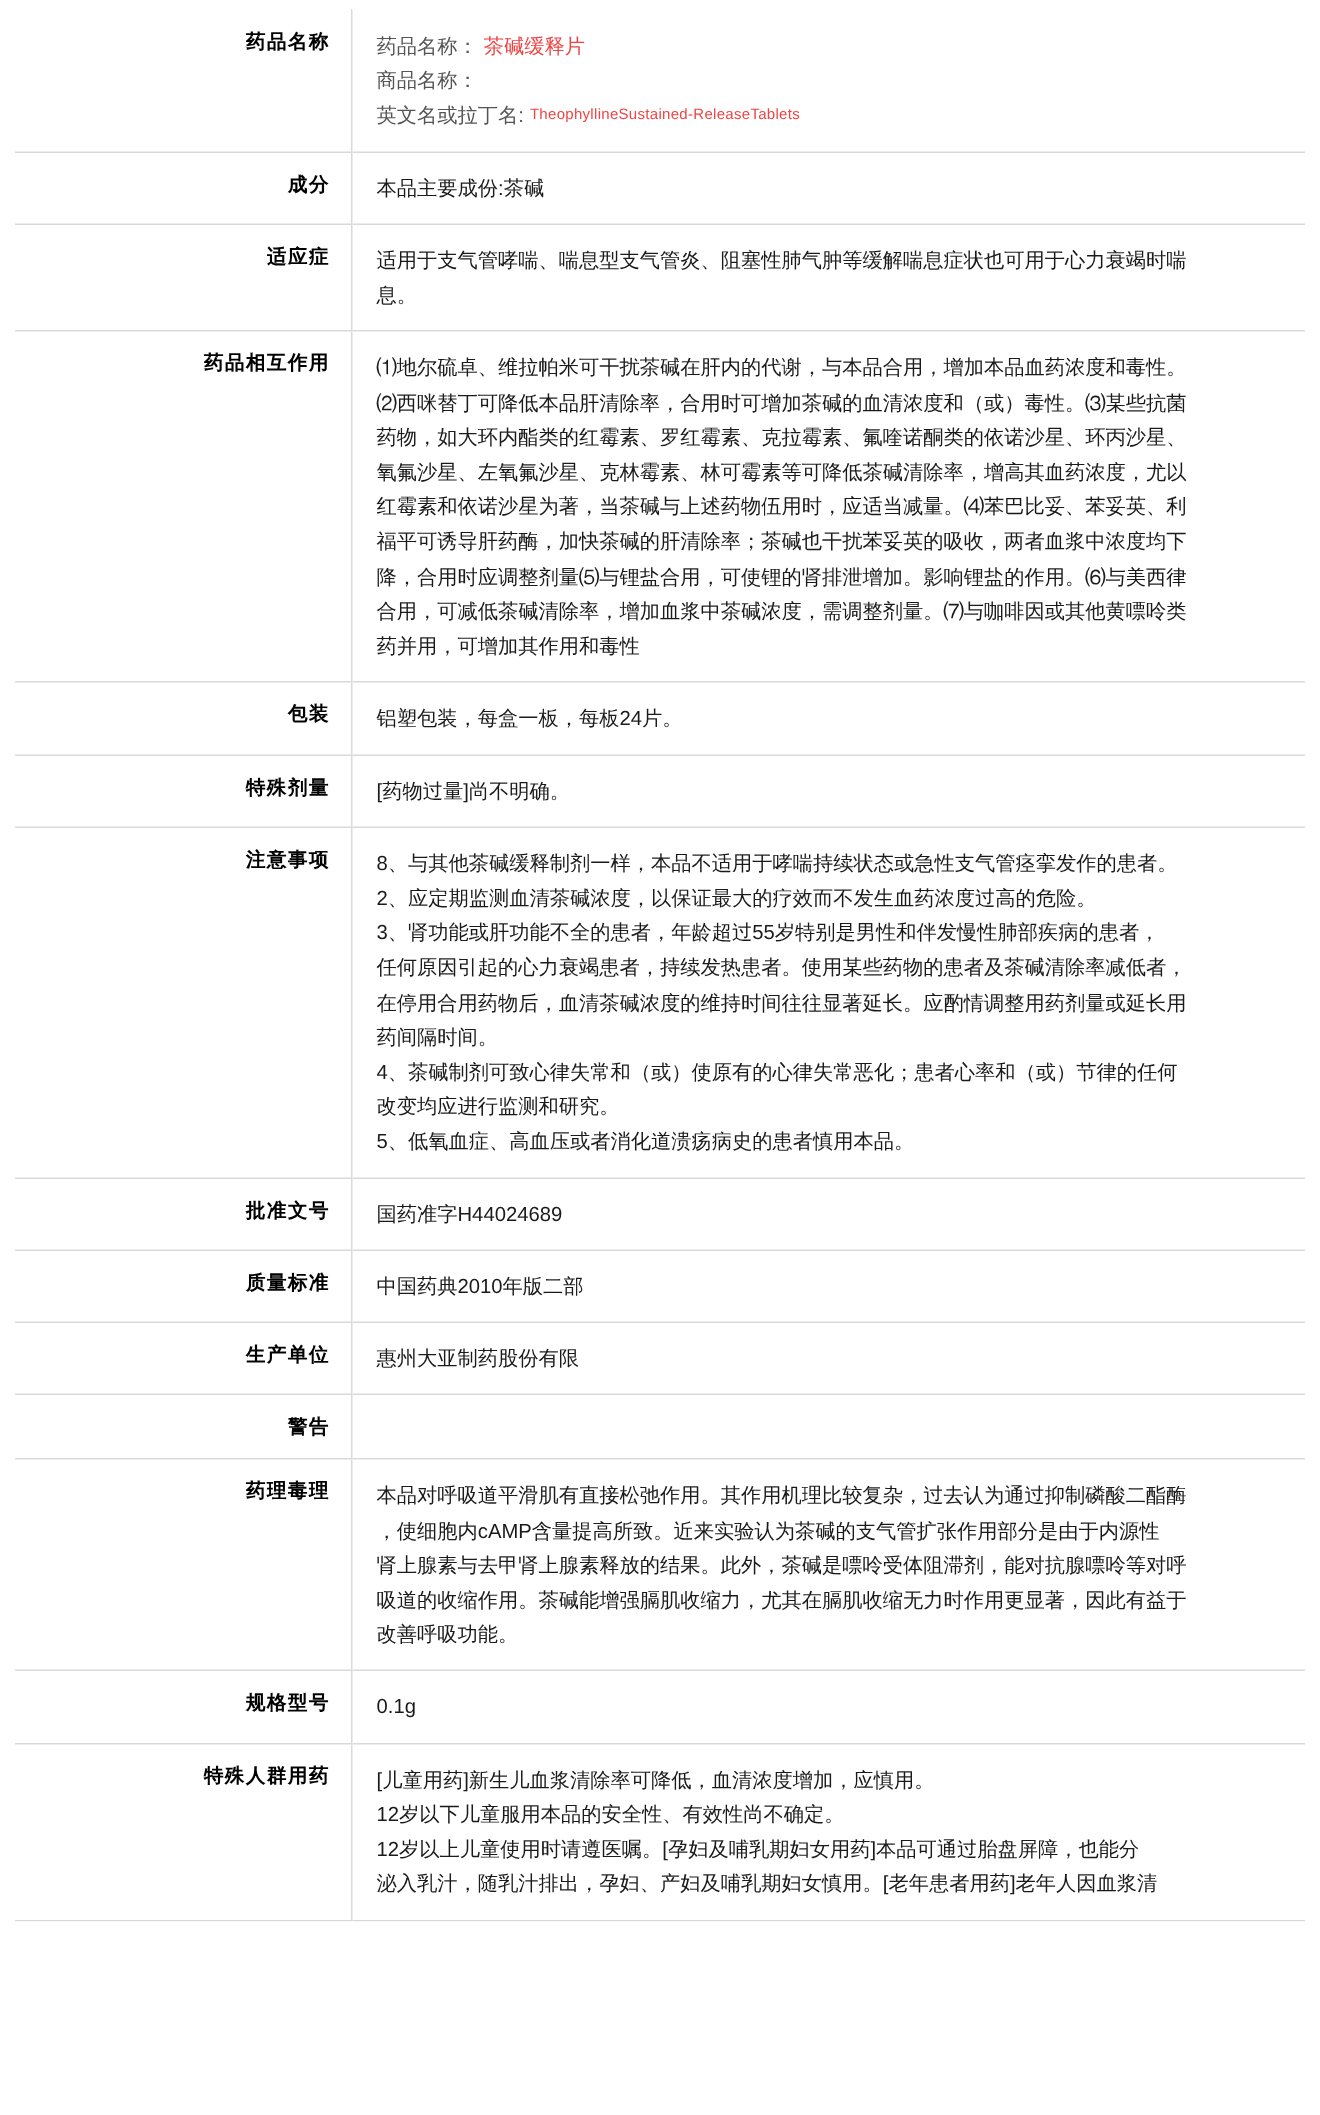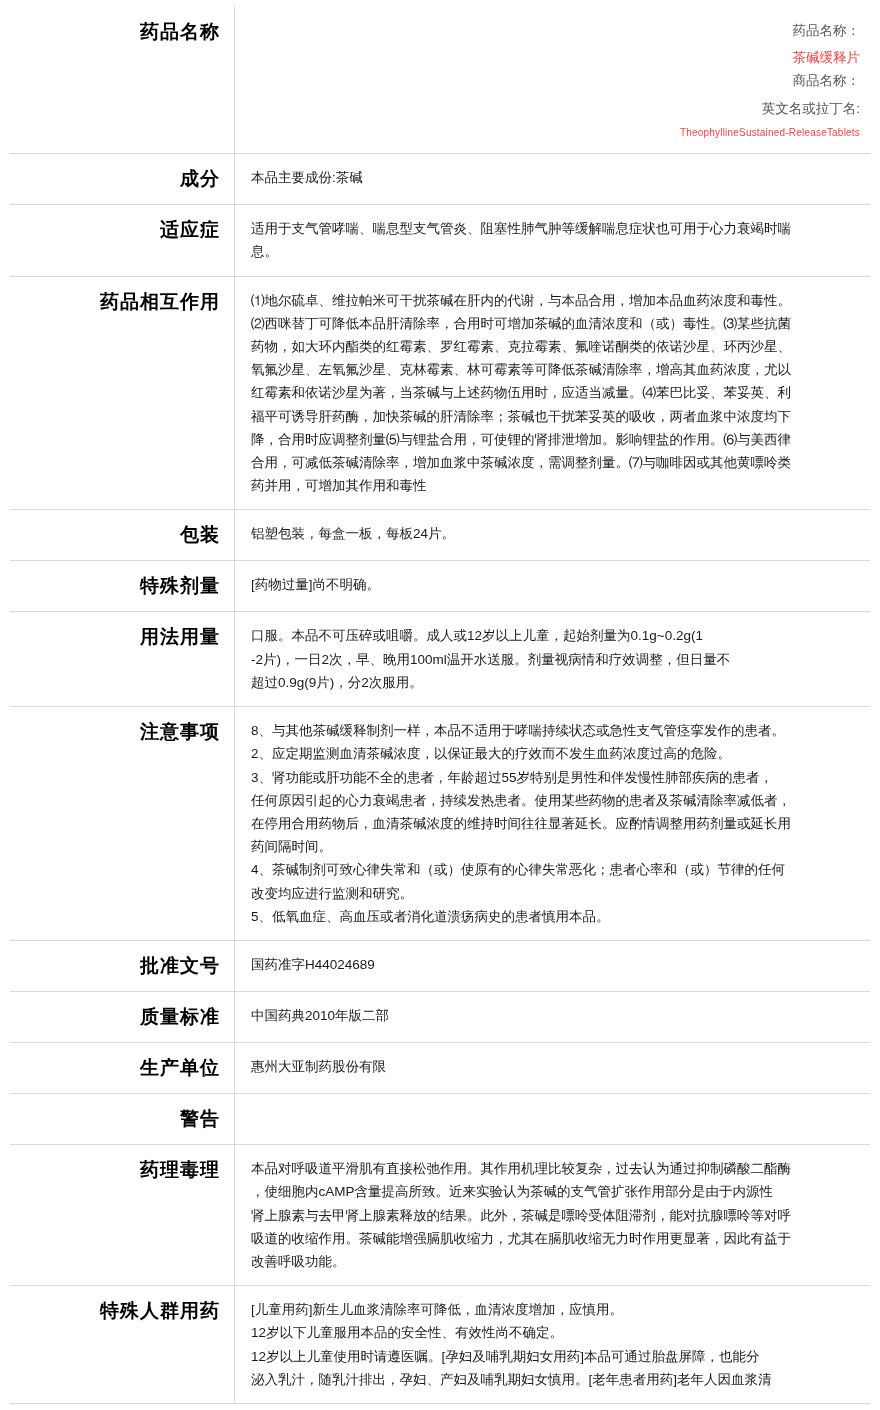--- a/index.html
+++ b/index.html
@@ -28,44 +28,43 @@
     border-bottom: 1px solid #d9d9d9;
   }
   table.drug-table tr:first-child {
     border-top: 1px solid #ffffff;
   }
   th.label-cell {
     width: 210px;
     text-align: right;
     vertical-align: top;
     font-weight: bold;
-    font-size: 19px;
+    font-size: 13px;
     letter-spacing: 1px;
     padding: 12px 14px 12px 0;
     color: #000;
     border-right: 1px solid #d9d9d9;
   }
   td.value-cell {
     vertical-align: top;
     font-size: 13.5px;
     line-height: 1.72;
     padding: 12px 10px 12px 16px;
     color: #1a1a1a;
     word-break: break-all;
   }
   .en-name {
     font-size: 10px;
     color: #111;
     letter-spacing: 0.2px;
   }
   .sub-row {
     display: flex;
-    align-items: flex-end;
+    align-items: center;
     gap: 4px;
-    flex-direction: column;
   }
   .sub-row .k {
     color: #555;
     white-space: nowrap;
   }
   .sub-row .v {
     color: #ef4444;
   }
   .empty-val {
     min-height: 18px;
@@ -144,30 +143,20 @@
         </tr>
         <tr>
           <th class="label-cell">特殊剂量</th>
           <td class="value-cell">
             <div class="multi">
               <p class="para">[药物过量]尚不明确。</p>
             </div>
           </td>
         </tr>
         <tr>
-          <th class="label-cell">用法用量</th>
-          <td class="value-cell">
-            <div class="multi">
-              <p class="para">口服。本品不可压碎或咀嚼。成人或12岁以上儿童，起始剂量为0.1g~0.2g(1</p>
-              <p class="para">-2片)，一日2次，早、晚用100ml温开水送服。剂量视病情和疗效调整，但日量不</p>
-              <p class="para">超过0.9g(9片)，分2次服用。</p>
-            </div>
-          </td>
-        </tr>
-        <tr>
           <th class="label-cell">注意事项</th>
           <td class="value-cell">
             <div class="multi">
               <p class="para">8、与其他茶碱缓释制剂一样，本品不适用于哮喘持续状态或急性支气管痉挛发作的患者。</p>
               <p class="para">2、应定期监测血清茶碱浓度，以保证最大的疗效而不发生血药浓度过高的危险。</p>
               <p class="para">3、肾功能或肝功能不全的患者，年龄超过55岁特别是男性和伴发慢性肺部疾病的患者，</p>
               <p class="para">任何原因引起的心力衰竭患者，持续发热患者。使用某些药物的患者及茶碱清除率减低者，</p>
               <p class="para">在停用合用药物后，血清茶碱浓度的维持时间往往显著延长。应酌情调整用药剂量或延长用</p>
               <p class="para">药间隔时间。</p>
               <p class="para">4、茶碱制剂可致心律失常和（或）使原有的心律失常恶化；患者心率和（或）节律的任何</p>
@@ -214,20 +203,28 @@
             <div class="multi">
               <p class="para">本品对呼吸道平滑肌有直接松弛作用。其作用机理比较复杂，过去认为通过抑制磷酸二酯酶</p>
               <p class="para">，使细胞内cAMP含量提高所致。近来实验认为茶碱的支气管扩张作用部分是由于内源性</p>
               <p class="para">肾上腺素与去甲肾上腺素释放的结果。此外，茶碱是嘌呤受体阻滞剂，能对抗腺嘌呤等对呼</p>
               <p class="para">吸道的收缩作用。茶碱能增强膈肌收缩力，尤其在膈肌收缩无力时作用更显著，因此有益于</p>
               <p class="para">改善呼吸功能。</p>
             </div>
           </td>
         </tr>
         <tr>
+          <th class="label-cell">规格型号</th>
+          <td class="value-cell">
+            <div class="multi">
+              <p class="para">0.1g</p>
+            </div>
+          </td>
+        </tr>
+        <tr>
           <th class="label-cell">特殊人群用药</th>
           <td class="value-cell">
             <div class="multi">
               <p class="para">[儿童用药]新生儿血浆清除率可降低，血清浓度增加，应慎用。</p>
               <p class="para">12岁以下儿童服用本品的安全性、有效性尚不确定。</p>
               <p class="para">12岁以上儿童使用时请遵医嘱。[孕妇及哺乳期妇女用药]本品可通过胎盘屏障，也能分</p>
               <p class="para">泌入乳汁，随乳汁排出，孕妇、产妇及哺乳期妇女慎用。[老年患者用药]老年人因血浆清</p>
             </div>
           </td>
         </tr>

